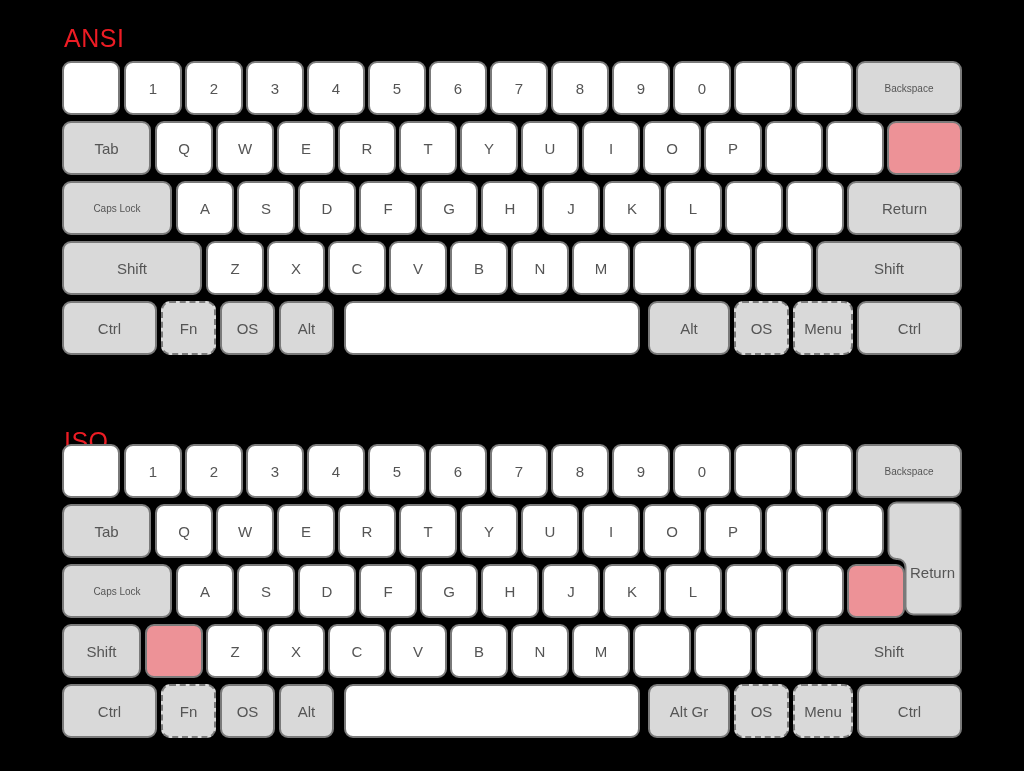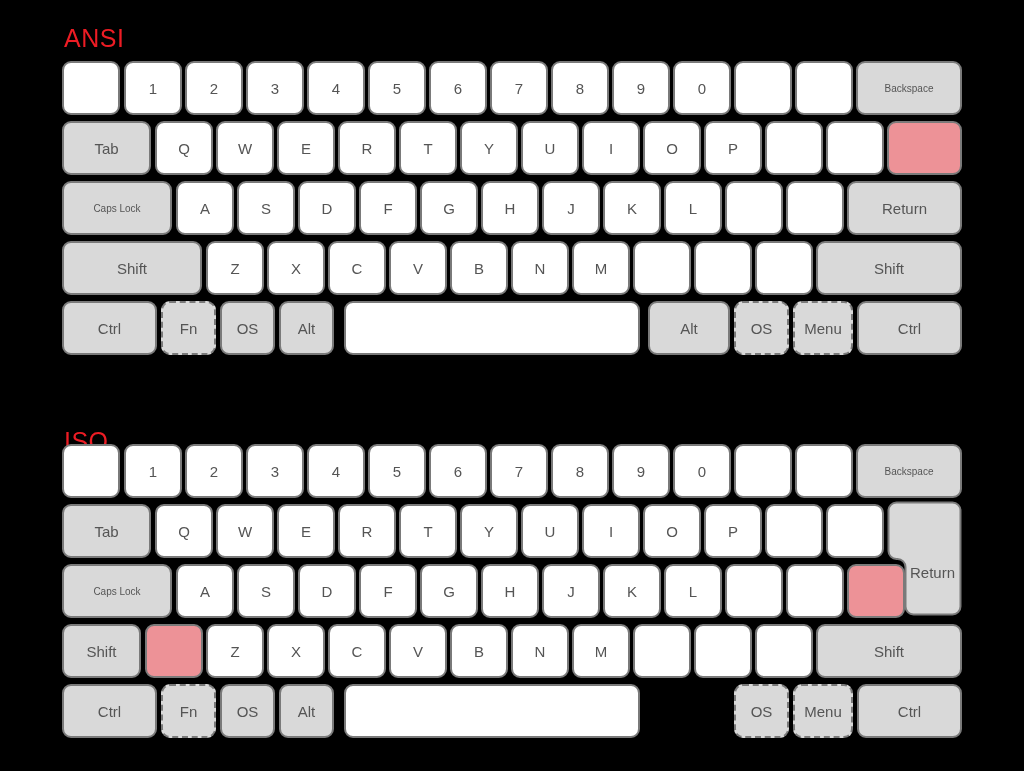--- a/index.html
+++ b/index.html
@@ -208,20 +208,21 @@
         <div class="key" style="left: 632px; width: 58px;"></div>
         <div class="key" style="left: 693px; width: 58px;"></div>
         <div class="key mod" style="left: 754px; width: 146px;">Shift</div>
       </div>
       <div class="row">
         <div class="key mod" style="left: 0px; width: 95px;">Ctrl</div>
         <div class="key mod dashed" style="left: 99px; width: 55px;">Fn</div>
         <div class="key mod" style="left: 158px; width: 55px;">OS</div>
         <div class="key mod" style="left: 217px; width: 55px;">Alt</div>
         <div class="key" style="left: 282px; width: 296px;"></div>
+        <div class="key mod" style="left: 586px; width: 82px;">Alt Gr</div>
         <div class="key mod dashed" style="left: 672px; width: 55px;">OS</div>
         <div class="key mod dashed" style="left: 731px; width: 60px;">Menu</div>
         <div class="key mod" style="left: 795px; width: 105px;">Ctrl</div>
       </div>
       <div class="iso-return" style="left: 825px; top: 60px; width: 75px; height: 115px; background: transparent;">
         <svg class="shape" viewBox="0 0 75 115" width="75" height="115">
           <path d="M 9.5 1.5 H 65.5 A 8 8 0 0 1 73.5 9.5 V 105.5 A 8 8 0 0 1 65.5 113.5 H 26.5 A 8 8 0 0 1 18.5 105.5 V 66 A 8 8 0 0 0 10.5 58 H 9.5 A 8 8 0 0 1 1.5 50 V 9.5 A 8 8 0 0 1 9.5 1.5 Z" fill="#D9D9D9" stroke="#7A7A7A" stroke-width="2"></path>
         </svg>
         <span class="lbl">Return</span>
       </div>

